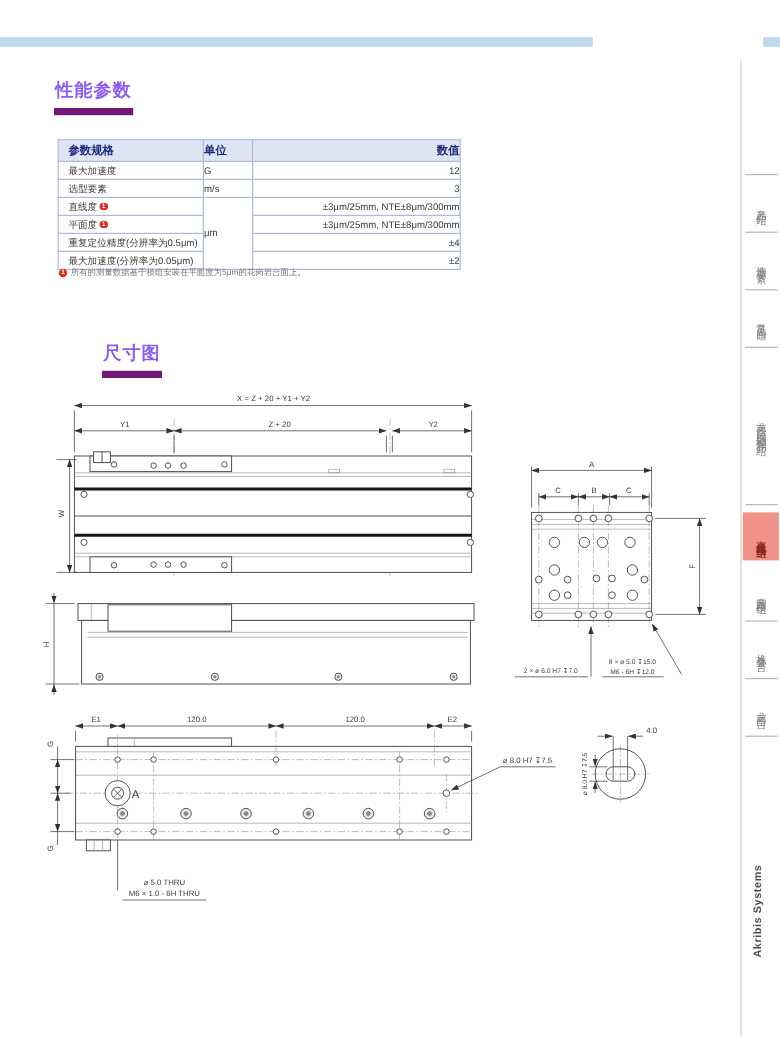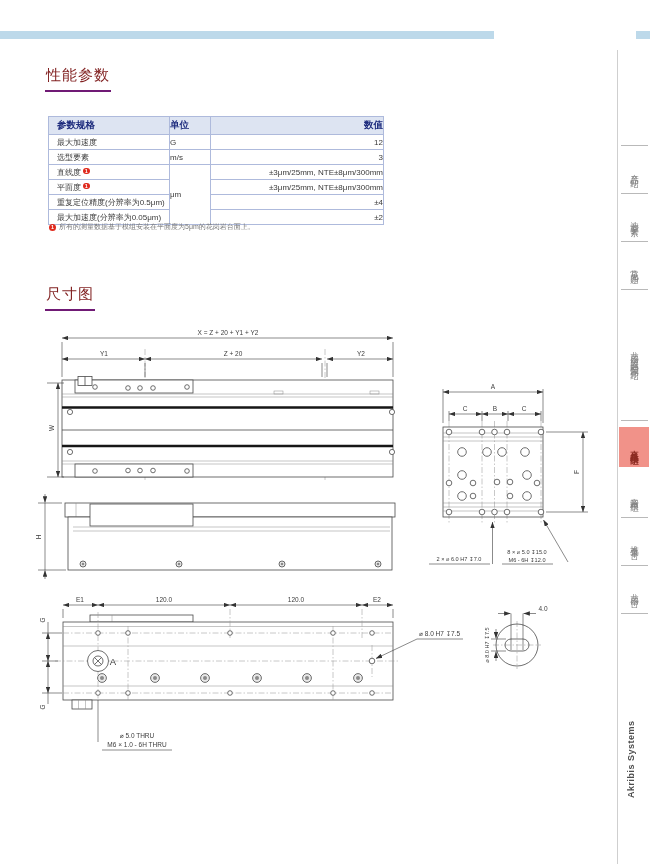--- a/index.html
+++ b/index.html
@@ -4,22 +4,22 @@
 <style>
   html,body{margin:0;padding:0;background:#fff;}
   body{font-family:"Liberation Sans","DejaVu Sans",sans-serif;}
   .page{position:relative;width:650px;height:864px;background:#fff;overflow:hidden;
         outline:1px solid #e2e2e2;}
   
   .bar{position:absolute;height:8px;top:31px;}
   .page-title{position:absolute;left:494px;top:15px;width:142px;text-align:center;
               font-size:23px;color:#141414;letter-spacing:1px;white-space:nowrap;}
   
-  .sec-heading{position:absolute;left:45px;font-size:15px;font-weight:normal;color:#7f1d1d;
-               padding:0 1px 5px 1px;border-bottom:2px solid #701a75;letter-spacing:1px;}
+  .sec-heading{position:absolute;left:45px;font-size:15px;font-weight:bold;color:#8b5cf6;
+               padding:0 1px 5px 1px;border-bottom:6px solid #701a75;letter-spacing:1px;}
   
   .spec-table{position:absolute;left:48px;top:116px;border-collapse:collapse;
               font-size:8px;color:#3a3a3a;table-layout:fixed;border:1px solid #8f9dc9;}
   .spec-table th{background:#dde4f2;color:#1d2b7d;font-size:9.5px;font-weight:bold;height:17px;}
   .spec-table th,.spec-table td{border:1px solid #aebadc;padding:0;}
   .spec-table td{height:14px;}
   .col-param{width:112px;text-align:left;padding-left:8px !important;}
   .col-unit{width:40px;text-align:left;}
   .col-value{width:158px;text-align:right;padding-left:14px !important;}
   .note-dot{display:inline-block;width:7px;height:7px;border-radius:50%;background:#e02a1d;
@@ -100,21 +100,21 @@
       <td class="col-value">±2</td>
     </tr>
   </tbody>
     </table>
 
   <div class="footnote">
     <span class="note-dot">1</span>
     <span>所有的测量数据基于模组安装在平面度为5μm的花岗岩台面上。</span>
   </div>
 
-  <div class="sec-heading" style="top:285px;">尺寸图</div>
+  <div class="sec-heading" style="top:285px;margin-left:40px;">尺寸图</div>
 
   <svg class="drawing-svg" width="585" height="455" viewBox="30 320 585 455">
     <defs>
       <marker id="ar" markerUnits="userSpaceOnUse" markerWidth="6.5" markerHeight="4.5" refX="6.3" refY="2.25" orient="auto-start-reverse">
         <path d="M0,0 L6.5,2.25 L0,4.5 z" fill="#333"></path>
       </marker>
     </defs>
 
     <g>
       <path class="cl" d="M145,349 V480 M325,349 V480"></path>

